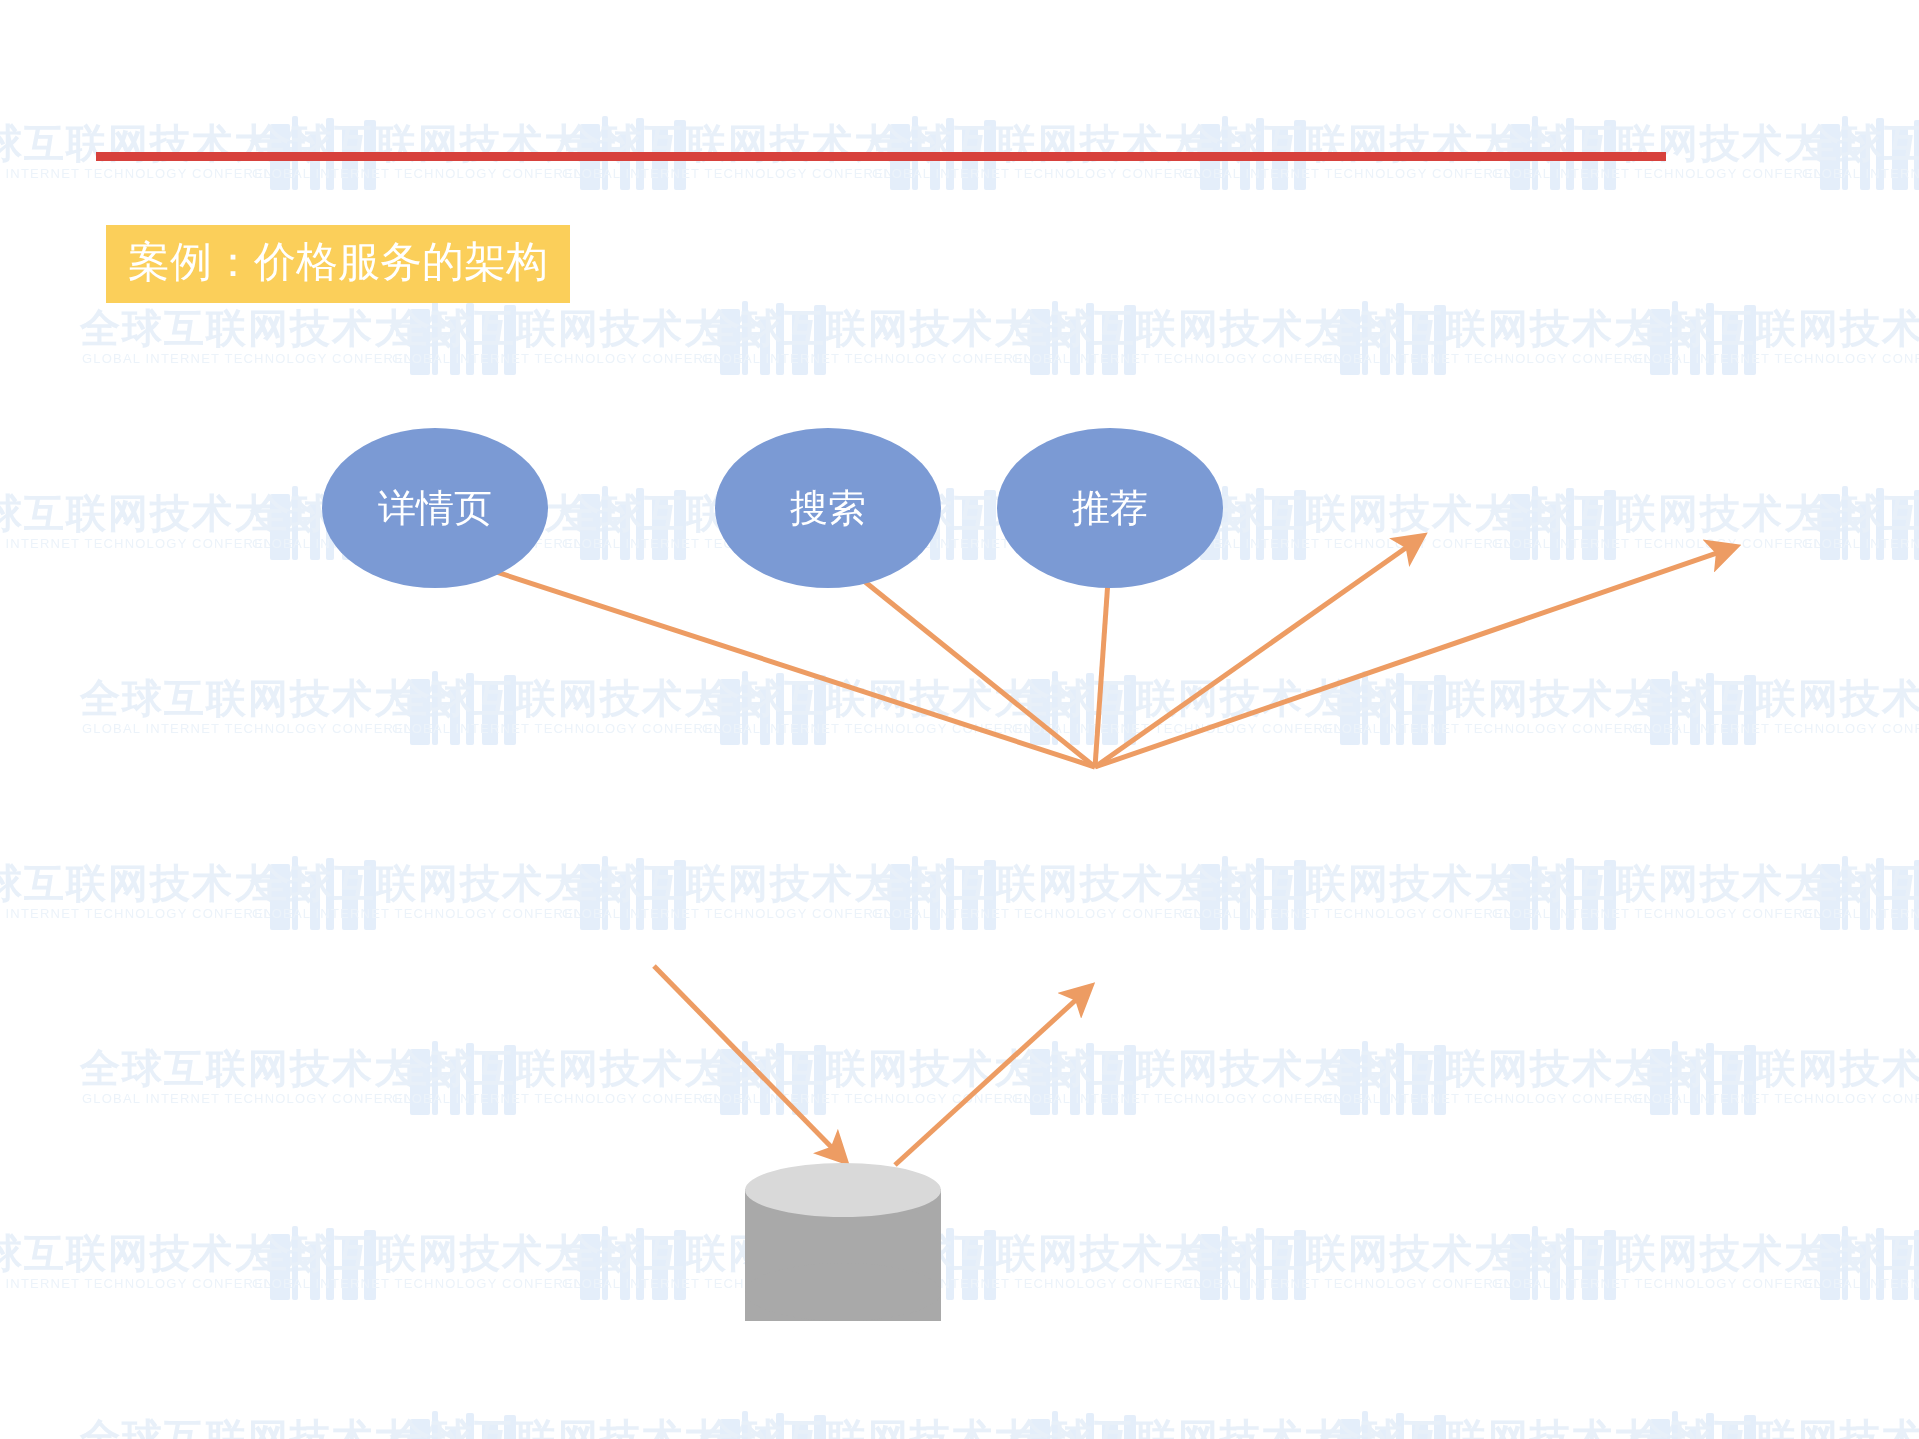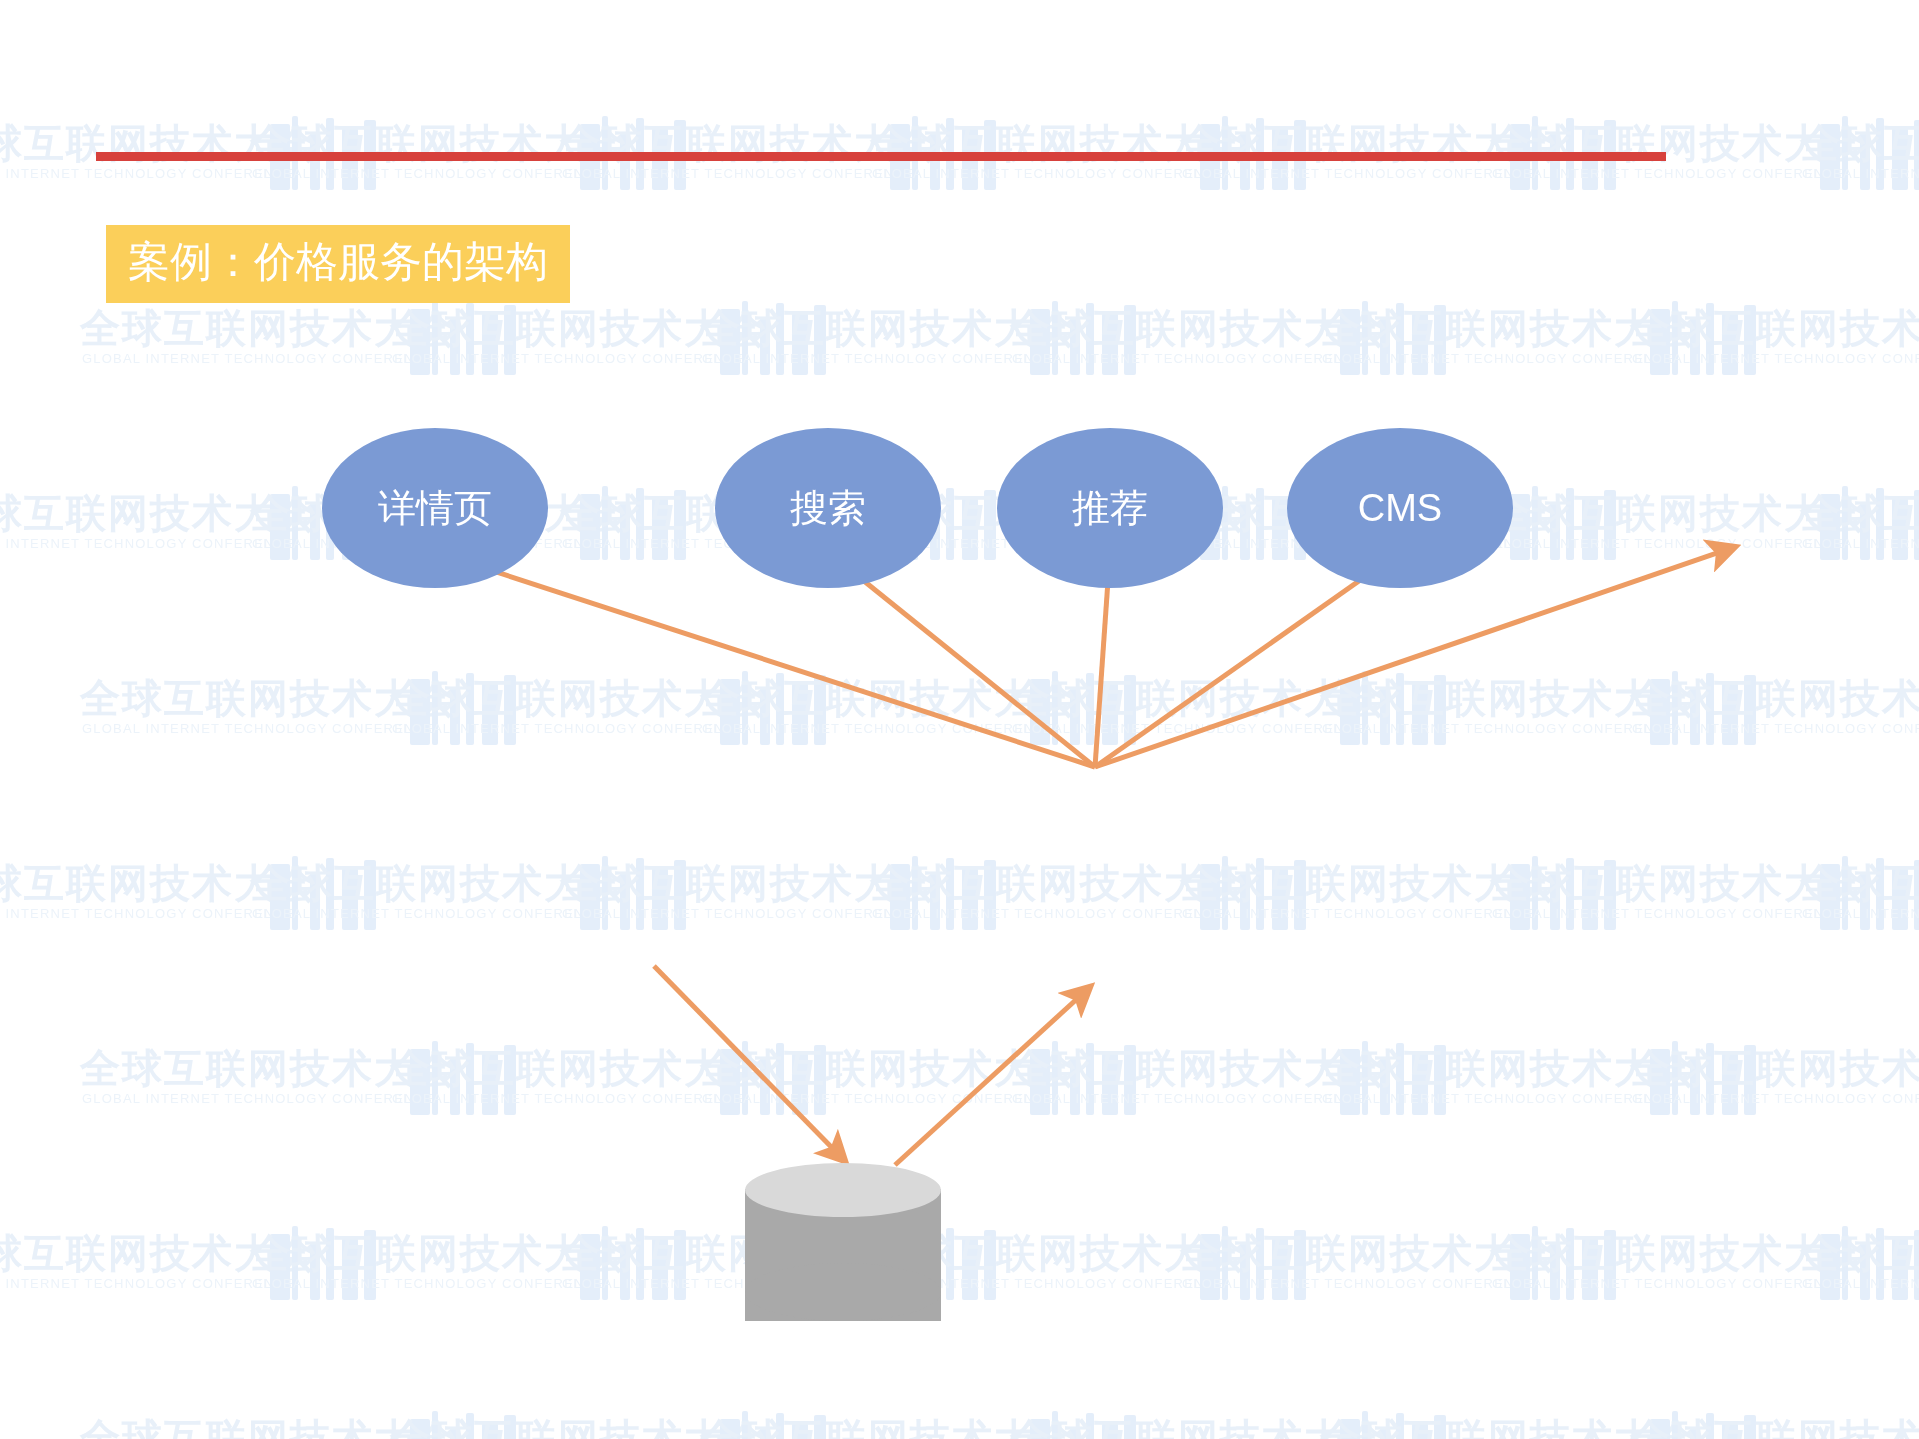--- a/index.html
+++ b/index.html
@@ -770,23 +770,20 @@
 
     <div class="node ellipse consumer" style="left:322px; top:428px; width:226px; height:160px;">
       <span>详情页</span>
     </div>
     <div class="node ellipse consumer" style="left:715px; top:428px; width:226px; height:160px;">
       <span>搜索</span>
     </div>
     <div class="node ellipse consumer" style="left:997px; top:428px; width:226px; height:160px;">
       <span>推荐</span>
     </div>
-    <div class="node ellipse consumer" style="left:1287px; top:428px; width:226px; height:160px;">
-      <span>CMS</span>
-    </div>
 
 
 
     <div id="db-node" style="left:745px; top:1163px; width:196px; height:186px;">
       <div id="db-body"></div>
       <div id="db-bottom"></div>
       <div id="db-top"></div>
     </div>
 
   </div>

